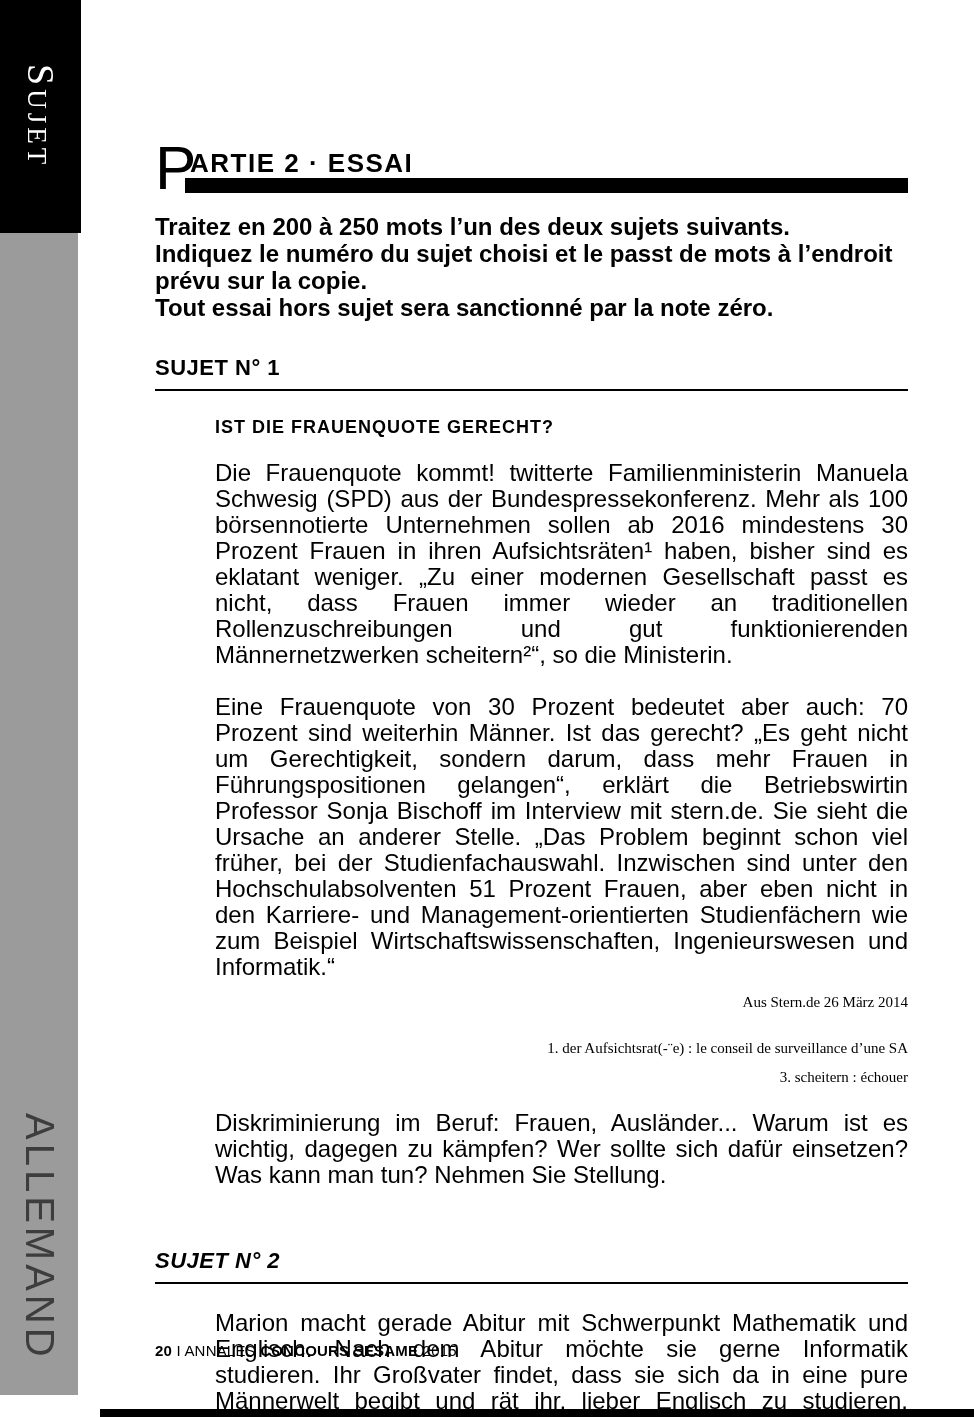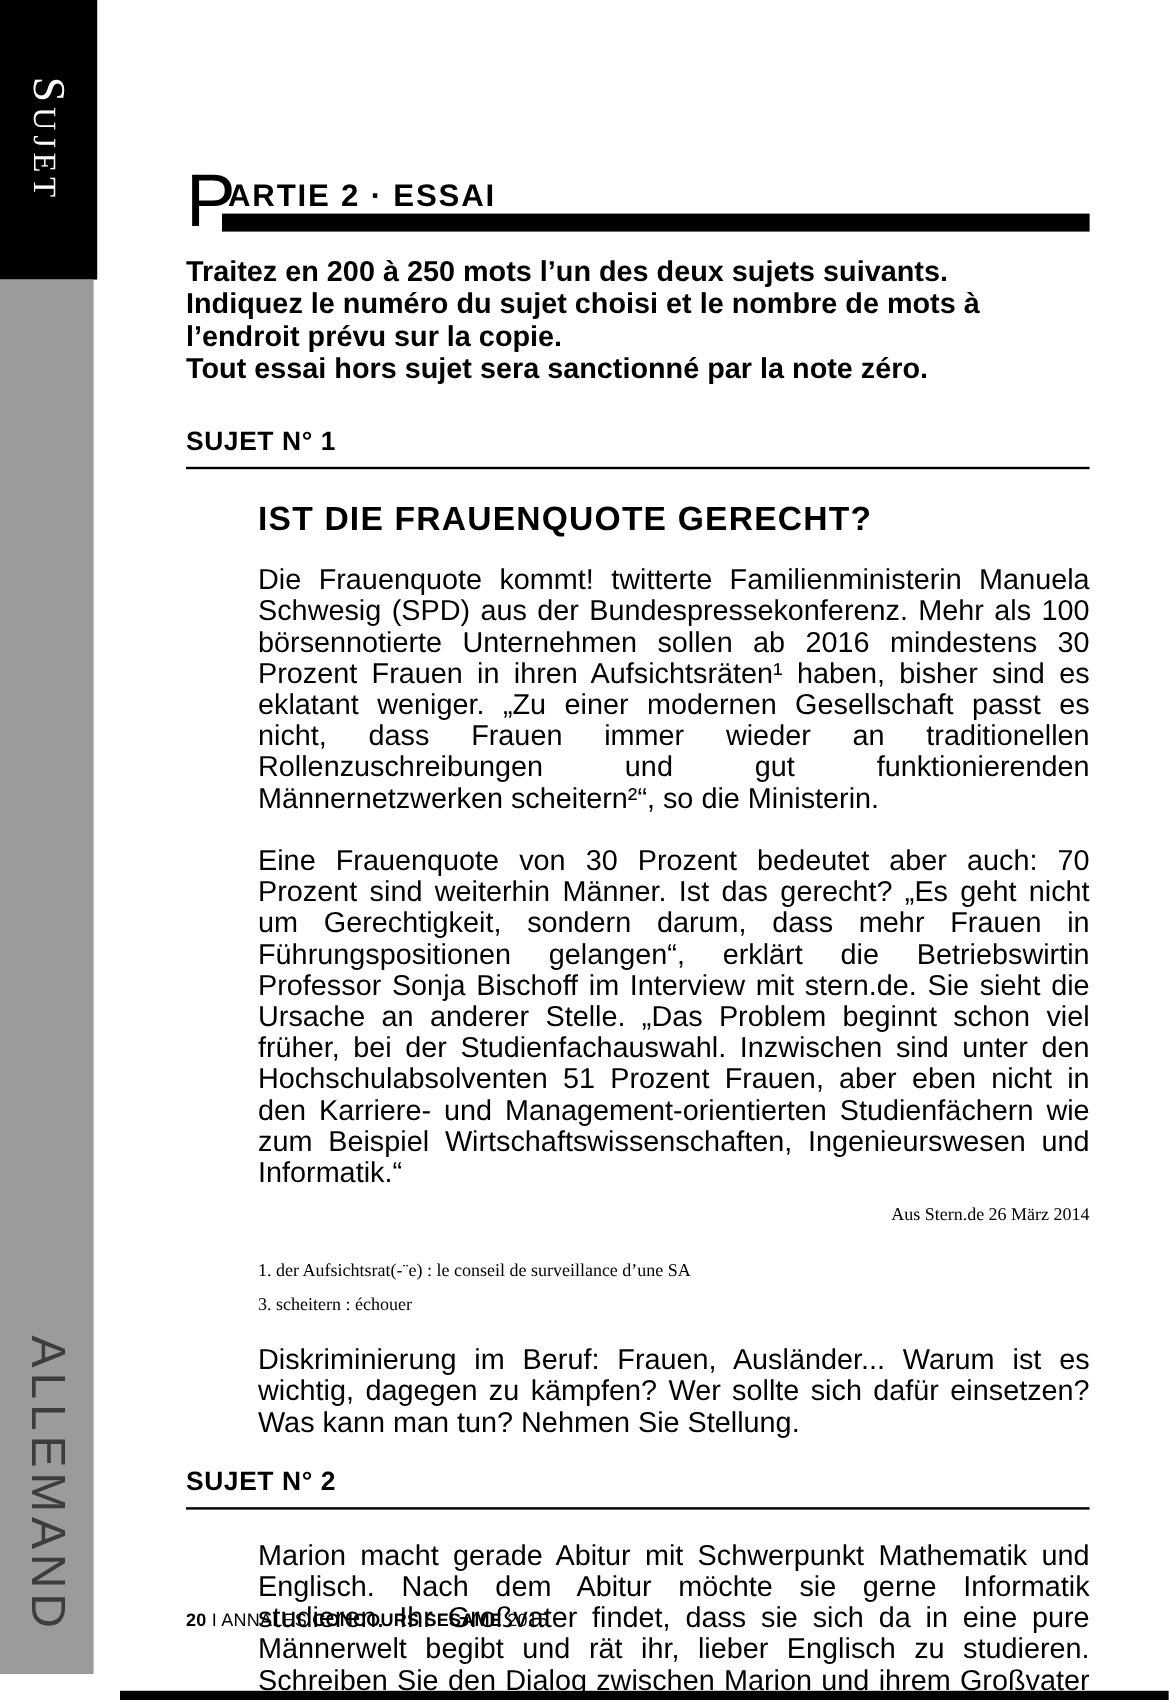--- a/index.html
+++ b/index.html
@@ -71,25 +71,25 @@
     margin-top: 20px;
     font-weight: 700; font-size: 24px; line-height: 27px;
   }
 
   .section-heading {
     margin-top: 34px;
     font-size: 22px; font-weight: 700; letter-spacing: 0.5px;
     border-bottom: 2px solid #000;
     padding-bottom: 8px;
   }
-  .section-heading.second { margin-top: 23px; }
+  .section-heading.second { margin-top: 60px; font-style: italic; }
 
   .sujet-title {
     margin: 26px 0 0 60px;
-    font-size: 28px; font-weight: 700; letter-spacing: 1px;
+    font-size: 18px; font-weight: 700; letter-spacing: 1px;
   }
 
   .body-par {
     margin-left: 60px;
     font-size: 24px; line-height: 26px;
     text-align: justify;
   }
   .par-1 { margin-top: 22px; }
   .par-2 { margin-top: 26px; }
   .par-task { margin-top: 22px; }
@@ -98,21 +98,21 @@
   .source-line {
     margin-top: 14px;
     text-align: right;
     font-family: "Liberation Serif", serif;
     font-size: 15px;
   }
 
   .footnotes {
     margin-top: 26px; margin-left: 60px;
     font-family: "Liberation Serif", serif;
-    font-size: 15px; line-height: 22px;
+    font-size: 15px; line-height: 22px; text-align: right;
   }
   .footnote { margin-bottom: 7px; }
 
   .page-footer {
     position: absolute; left: 155px; top: 1342px;
     font-size: 15px; letter-spacing: 0.2px;
   }
   .page-footer .b { font-weight: 700; }
 </style>
 </head>
@@ -129,21 +129,21 @@
 <div class="content">
 
   <div class="page-header">
     <div class="header-bar"></div>
     <span class="header-initial">P</span>
     <span class="header-title">ARTIE 2 · ESSAI</span>
   </div>
 
   <div class="instructions">
     <div>Traitez en 200 à 250 mots l’un des deux sujets suivants.</div>
-    <div>Indiquez le numéro du sujet choisi et le nombre de mots à l’endroit prévu sur la copie.</div>
+    <div>Indiquez le numéro du sujet choisi et le passt de mots à l’endroit prévu sur la copie.</div>
     <div>Tout essai hors sujet sera sanctionné par la note zéro.</div>
   </div>
 
   <div class="section-heading">SUJET N° 1</div>
 
   <div class="sujet-title">IST DIE FRAUENQUOTE GERECHT?</div>
 
   <p class="body-par par-1">Die Frauenquote kommt! twitterte Familienministerin Manuela Schwesig (SPD) aus der Bundespressekonferenz. Mehr als 100 börsennotierte Unternehmen sollen ab 2016 mindestens 30 Prozent Frauen in ihren Aufsichtsräten¹ haben, bisher sind es eklatant weniger. „Zu einer modernen Gesellschaft passt es nicht, dass Frauen immer wieder an traditionellen Rollenzuschreibungen und gut funktionierenden Männernetzwerken scheitern²“, so die Ministerin.</p>
   <p class="body-par par-2">Eine Frauenquote von 30 Prozent bedeutet aber auch: 70 Prozent sind weiterhin Männer. Ist das gerecht? „Es geht nicht um Gerechtigkeit, sondern darum, dass mehr Frauen in Führungspositionen gelangen“, erklärt die Betriebswirtin Professor Sonja Bischoff im Interview mit stern.de. Sie sieht die Ursache an anderer Stelle. „Das Problem beginnt schon viel früher, bei der Studienfachauswahl. Inzwischen sind unter den Hochschulabsolventen 51 Prozent Frauen, aber eben nicht in den Karriere- und Management-orientierten Studienfächern wie zum Beispiel Wirtschaftswissenschaften, Ingenieurswesen und Informatik.“</p>
 

